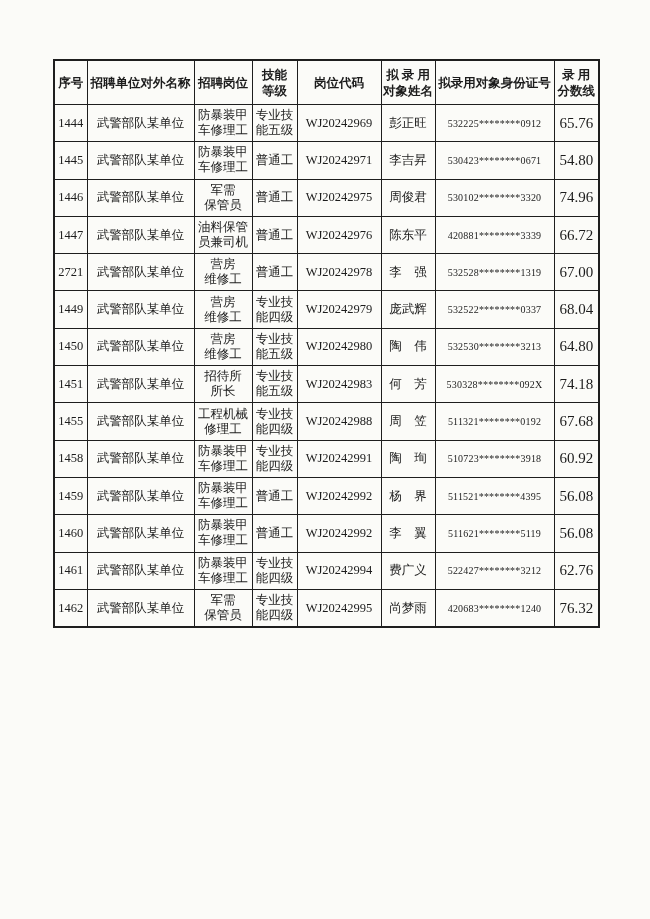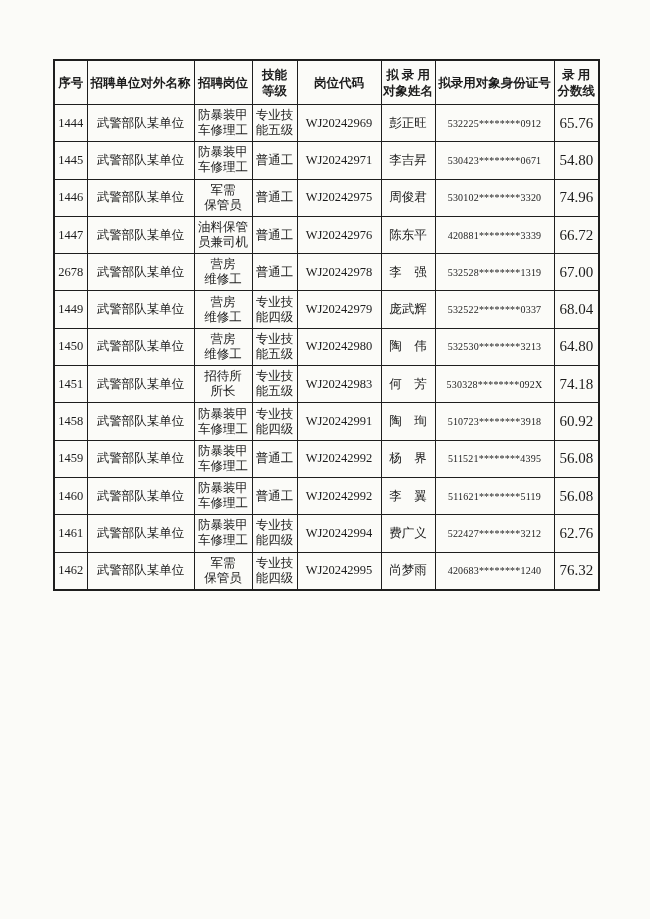--- a/index.html
+++ b/index.html
@@ -145,21 +145,21 @@
           <td data-name="cell-unit">武警部队某单位</td>
           <td data-name="cell-position">油料保管
 员兼司机</td>
           <td data-name="cell-skill-level">普通工</td>
           <td data-name="cell-code">WJ20242976</td>
           <td data-name="cell-name">陈东平</td>
           <td data-name="cell-id-number">420881********3339</td>
           <td data-name="cell-score">66.72</td>
         </tr>
         <tr data-name="table-row">
-          <td data-name="cell-serial">2678</td>
+          <td data-name="cell-serial">2721</td>
           <td data-name="cell-unit">武警部队某单位</td>
           <td data-name="cell-position">营房
 维修工</td>
           <td data-name="cell-skill-level">普通工</td>
           <td data-name="cell-code">WJ20242978</td>
           <td data-name="cell-name">李　强</td>
           <td data-name="cell-id-number">532528********1319</td>
           <td data-name="cell-score">67.00</td>
         </tr>
         <tr data-name="table-row">
@@ -190,20 +190,32 @@
           <td data-name="cell-serial">1451</td>
           <td data-name="cell-unit">武警部队某单位</td>
           <td data-name="cell-position">招待所
 所长</td>
           <td data-name="cell-skill-level">专业技
 能五级</td>
           <td data-name="cell-code">WJ20242983</td>
           <td data-name="cell-name">何　芳</td>
           <td data-name="cell-id-number">530328********092X</td>
           <td data-name="cell-score">74.18</td>
+        </tr>
+        <tr data-name="table-row">
+          <td data-name="cell-serial">1455</td>
+          <td data-name="cell-unit">武警部队某单位</td>
+          <td data-name="cell-position">工程机械
+修理工</td>
+          <td data-name="cell-skill-level">专业技
+能四级</td>
+          <td data-name="cell-code">WJ20242988</td>
+          <td data-name="cell-name">周　笠</td>
+          <td data-name="cell-id-number">511321********0192</td>
+          <td data-name="cell-score">67.68</td>
         </tr>
         <tr data-name="table-row">
           <td data-name="cell-serial">1458</td>
           <td data-name="cell-unit">武警部队某单位</td>
           <td data-name="cell-position">防暴装甲
 车修理工</td>
           <td data-name="cell-skill-level">专业技
 能四级</td>
           <td data-name="cell-code">WJ20242991</td>
           <td data-name="cell-name">陶　珣</td>

